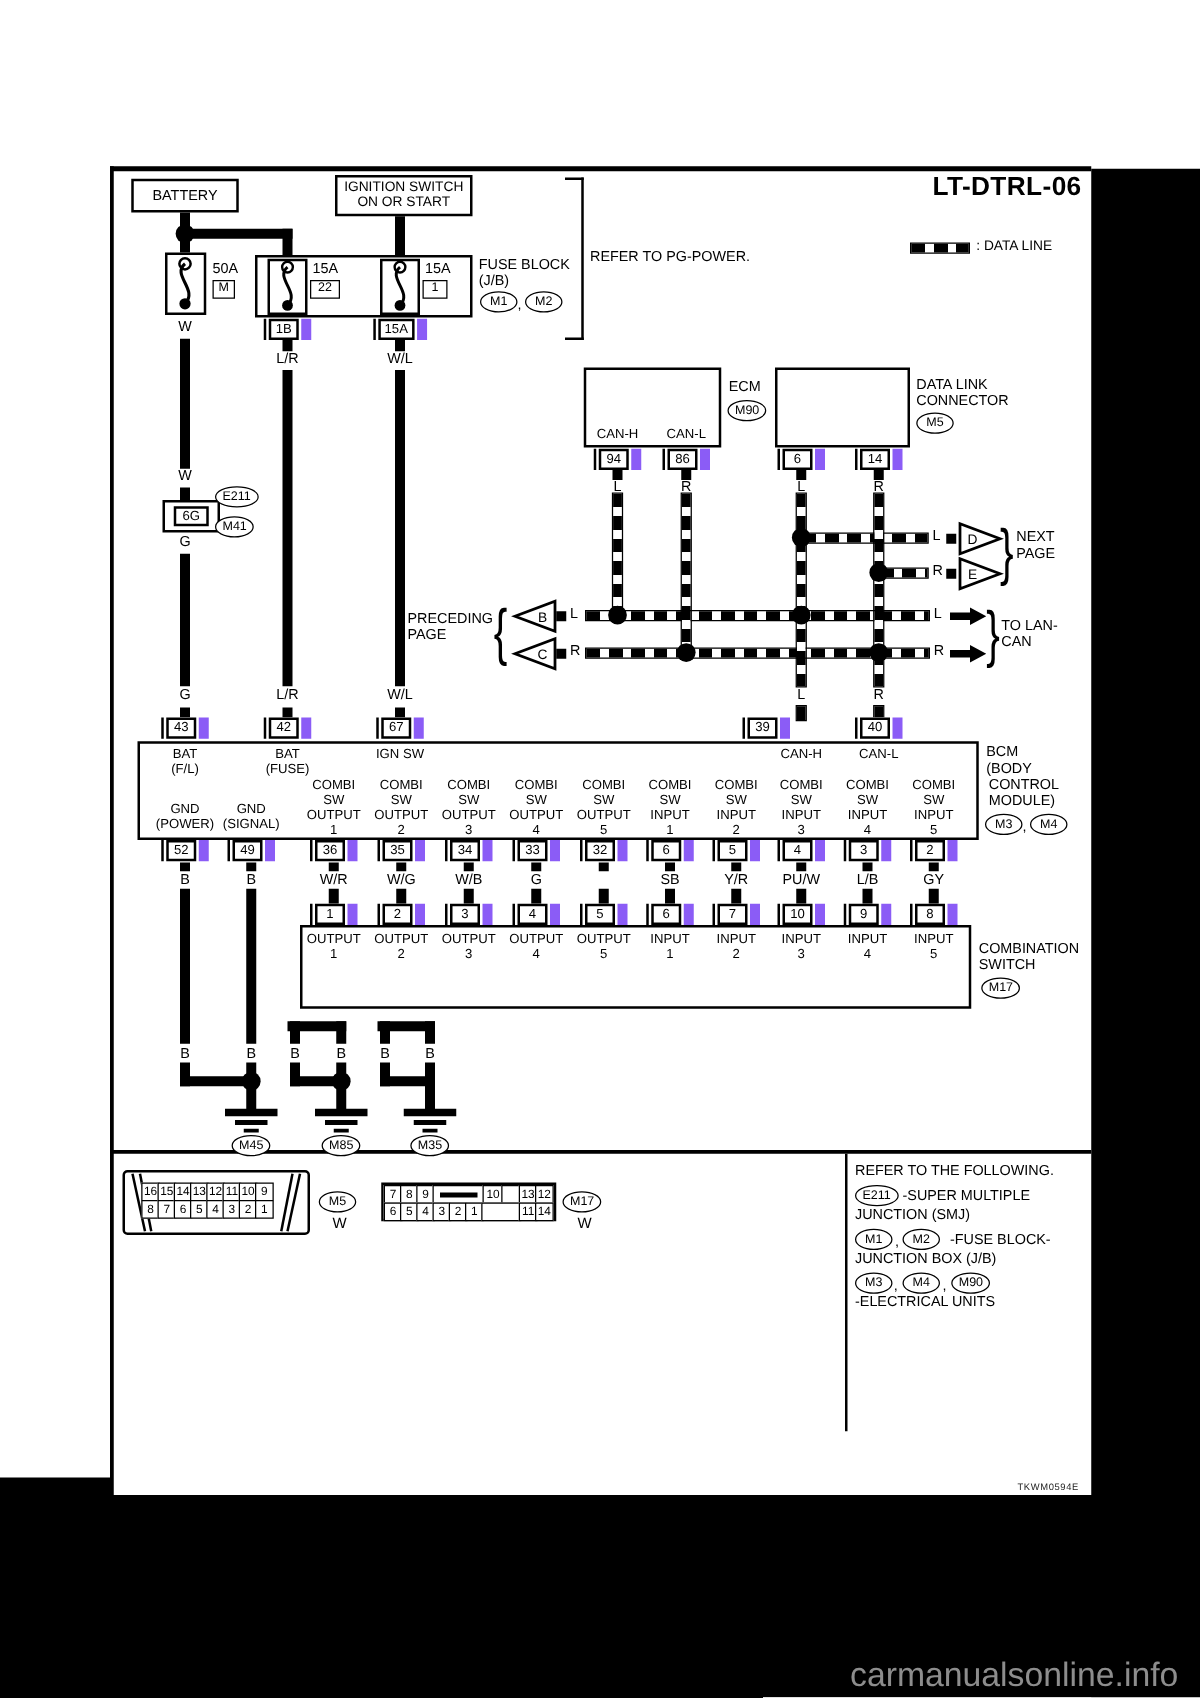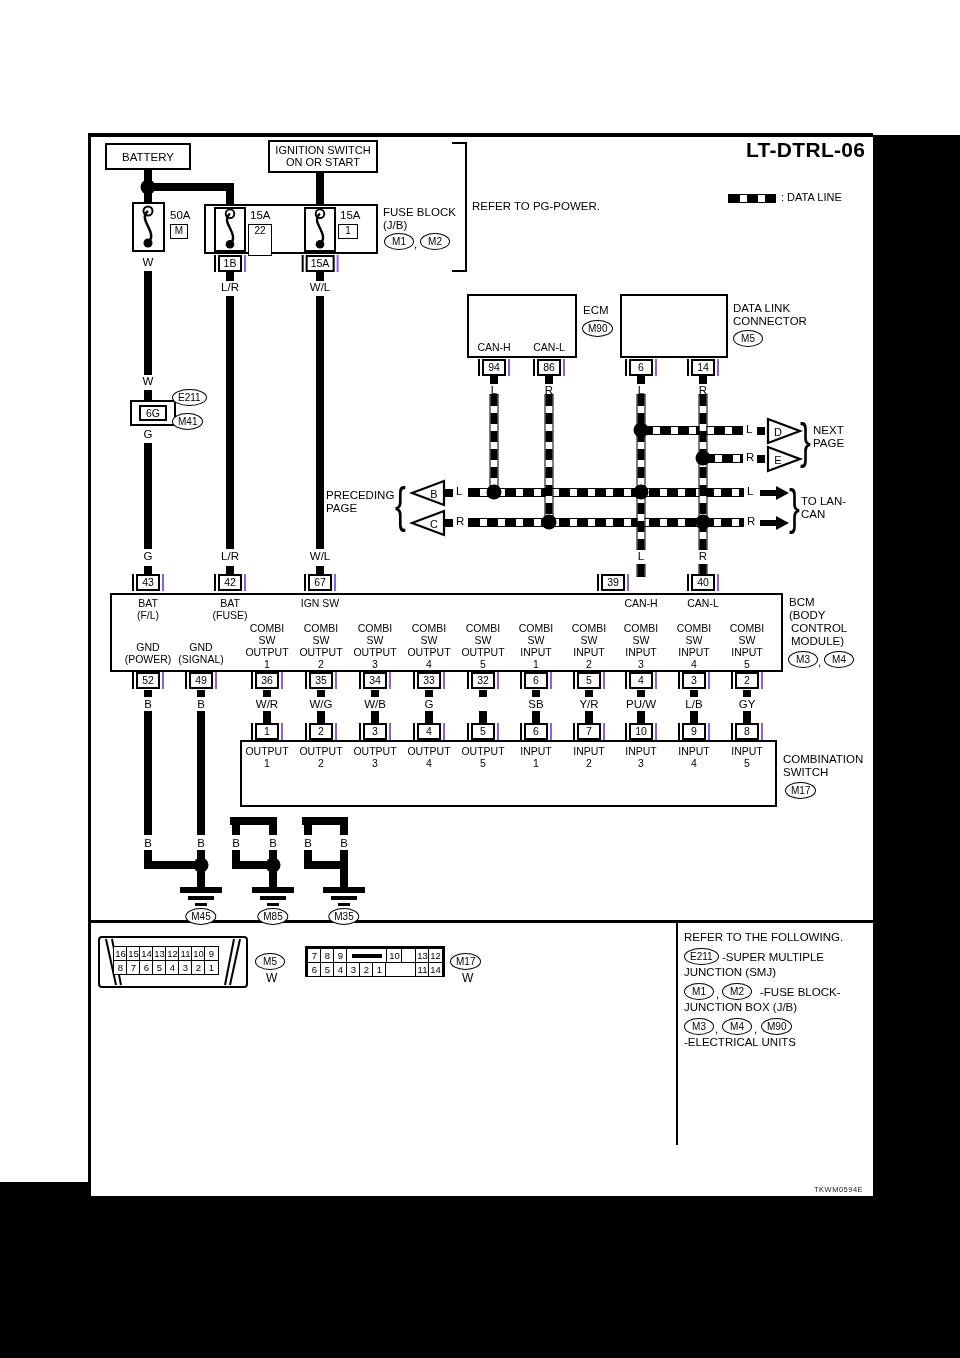--- a/index.html
+++ b/index.html
@@ -14,21 +14,21 @@
   .small{font-size:10.5px}
   .vw{position:absolute;width:8px;background:#000;transform:translateX(-50%)}
   .hw{position:absolute;height:8px;background:#000}
   .dlv{position:absolute;width:7px;border:1px solid #000;transform:translateX(-50%);
        background:repeating-linear-gradient(180deg,#000 0 11px,#fff 11px 18px)}
   .dlh{position:absolute;height:7px;border:1px solid #000;
        background:repeating-linear-gradient(90deg,#000 0 11px,#fff 11px 18px)}
   .dot{position:absolute;width:15px;height:15px;background:#000;border-radius:50%;transform:translate(-50%,-50%)}
   .stub{position:absolute;width:8px;height:8px;background:#000}
   .pin{position:absolute;transform:translateX(-50%);background:#fff;border-left:2px solid #000;
-       border-right:2px solid #8b5cf6;padding:0 2px;display:flex}
+       border-right:8px solid #8b5cf6;padding:0 2px;display:flex}
   .pin>span{display:block;border:2px solid #000;font-size:10.5px;line-height:13px;padding:0 3px;
        min-width:14px;text-align:center;background:#fff}
   .sbox{position:absolute;border:1.5px solid #000;background:#fff;font-size:10px;text-align:center;box-sizing:border-box}
   .oval{position:absolute;border:1.6px solid #000;border-radius:50%;font-size:10px;line-height:13px;
         padding:1px 5px;background:#fff;text-align:center;min-width:18px;box-sizing:content-box}
   .ovc{transform:translateX(-50%)}
   .gbar{position:absolute;background:#000;transform:translateX(-50%)}
   .brace{position:absolute;font-size:50px;font-weight:400;line-height:54px;transform:scale(.65,1);color:#000}
   .combi{font-size:10.5px;line-height:12px}
   .cell{position:absolute;border:1.5px solid #000;background:#fff;font-size:9.5px;line-height:13px;
@@ -37,20 +37,21 @@
   svg text{font-family:"Liberation Sans",sans-serif}
 </style>
 </head>
 <body>
 
 <div id="page">
 
   <div class="blk" style="left:873px;top:135px;width:87px;height:1223px"></div>
   <div class="blk" style="left:0;top:1182px;width:90px;height:16px"></div>
   <div class="blk" style="left:0;top:1196px;width:960px;height:162px"></div>
+  <div class="t" style="left:680px;top:1326px;font-size:27px;color:#8d8d8d">carmanualsonline.info</div>
 
   <div class="blk" style="left:88px;top:133px;width:785px;height:4px"></div>
   <div class="blk" style="left:88px;top:133px;width:3px;height:1063px"></div>
   <div class="blk" style="left:88px;top:920px;width:785px;height:3px"></div>
   <div class="blk" style="left:676px;top:923px;width:2px;height:222px"></div>
 
   <div class="t" style="left:746px;top:139px;font-size:21px;font-weight:bold;letter-spacing:.3px">LT-DTRL-06</div>
   <div class="dlh" style="left:728px;top:194px;width:46px"></div>
   <div class="t" style="left:781px;top:192px;font-size:11px">: DATA LINE</div>
   <div class="t" style="left:814px;top:1186px;font-size:7.5px;color:#222;letter-spacing:.5px">TKWM0594E</div>
@@ -83,21 +84,21 @@
     </svg>
   <svg style="left:305px;top:207px" width="30" height="44" viewBox="0 0 30 46">
       <circle cx="15" cy="7" r="4.5" fill="#fff" stroke="#000" stroke-width="2"></circle>
       <circle cx="15" cy="39" r="4.5" fill="#000"></circle>
       <path d="M15 7 C 4 16, 26 28, 15 39" fill="none" stroke="#000" stroke-width="2.5"></path>
     </svg>
 
   <div class="t" style="left:170px;top:209px">50A</div>
   <div class="sbox" style="left:170px;top:224px;width:18px;height:15px;line-height:12px">M</div>
   <div class="t" style="left:250px;top:209px">15A</div>
-  <div class="sbox" style="left:248px;top:224px;width:24px;height:32px;line-height:12px">22</div>
+  <div class="sbox" style="left:248px;top:224px;width:24px;height:15px;line-height:12px">22</div>
   <div class="t" style="left:340px;top:209px">15A</div>
   <div class="sbox" style="left:338px;top:224px;width:20px;height:15px;line-height:12px">1</div>
 
   <div class="t" style="left:383px;top:206px">FUSE BLOCK</div>
   <div class="t" style="left:383px;top:219px">(J/B)</div>
   <div class="oval" style="left:384px;top:233px">M1</div>
   <div class="t" style="left:414px;top:238px">,</div>
   <div class="oval" style="left:420px;top:233px">M2</div>
 
   <div class="abs" style="left:452px;top:142px;width:13px;height:126px;border-top:2px solid #000;border-right:2px solid #000;border-bottom:2px solid #000"></div>

